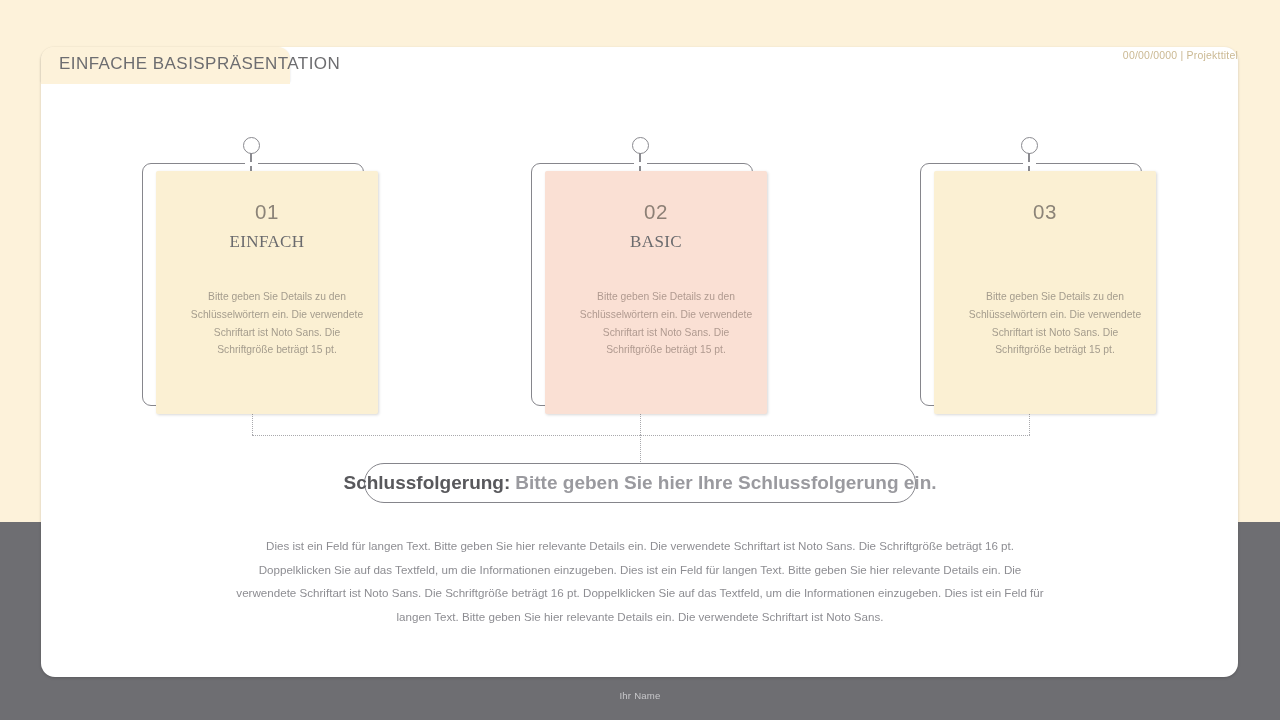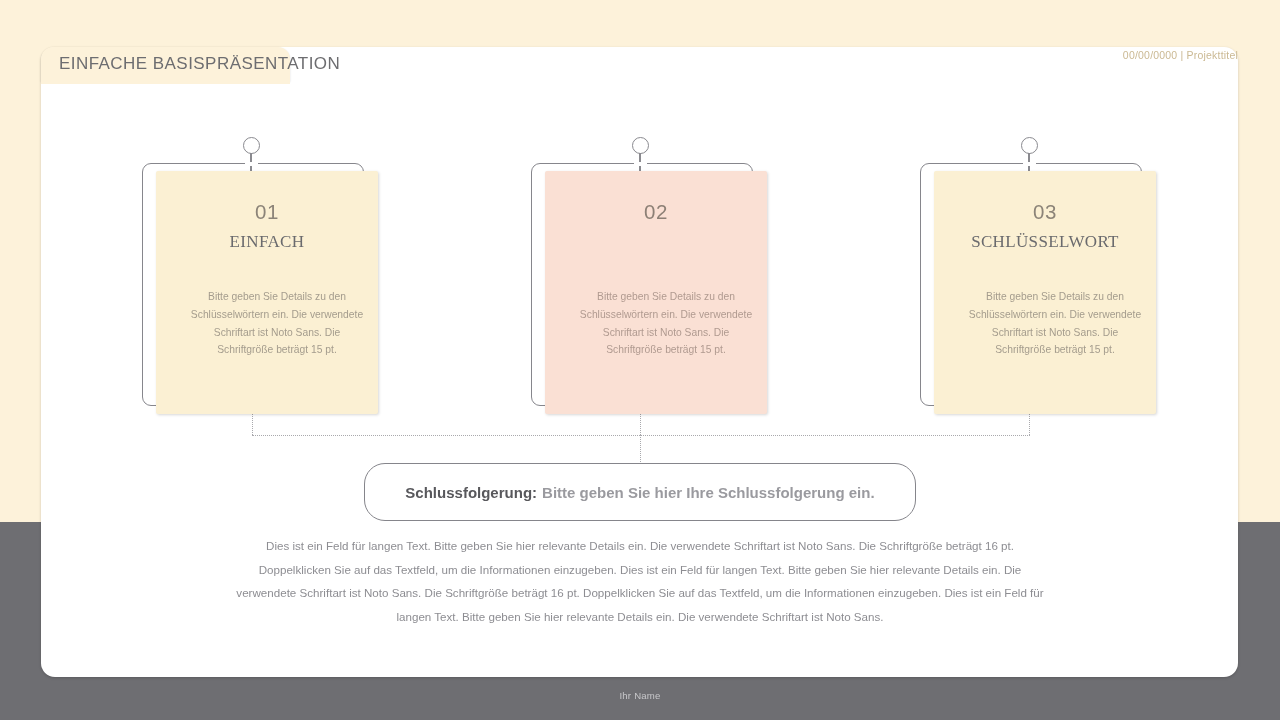--- a/index.html
+++ b/index.html
@@ -141,26 +141,26 @@
     width: 0; border-left: 1.3px dotted #a9a9ad;
   }
   .h-bus {
     height: 0; border-top: 1.3px dotted #a9a9ad;
   }
 
   
   .conclusion {
     position: absolute;
     left: 364px; top: 463px;
-    width: 552px; height: 58px;
+    width: 552px; height: 40px;
     border: 1.4px solid #85858b;
     border-radius: 21px;
     background: #ffffff;
     display: flex; align-items: center; justify-content: center;
-    font-size: 15px;
+    font-size: 19px;
     white-space: nowrap;
   }
   .conclusion .lbl { font-weight: bold; color: #58585c; margin-right: 5px; }
   .conclusion .txt { color: #9a9a9f; font-weight: bold; }
 
   
   .longtext {
     position: absolute;
     left: 231px; top: 534px;
     width: 818px;
@@ -211,32 +211,32 @@
     </div>
   </div>
 
   <div class="card-unit u2">
     <div class="pin-head"></div>
     <div class="pin-stem"></div>
     <div class="frame"></div>
     <div class="frame-gap"></div>
     <div class="card pink">
       <div class="card-num">02</div>
+      <div class="card-head">BASIC</div>
       <div class="card-body">Bitte geben Sie Details zu den Schlüsselwörtern ein. Die verwendete Schriftart ist Noto Sans. Die Schriftgröße beträgt 15 pt.</div>
     </div>
   </div>
 
   <div class="card-unit u3">
     <div class="pin-head"></div>
     <div class="pin-stem"></div>
     <div class="frame"></div>
     <div class="frame-gap"></div>
     <div class="card yellow">
       <div class="card-num">03</div>
-      <div class="card-head">SCHLÜSSELWORT</div>
       <div class="card-body">Bitte geben Sie Details zu den Schlüsselwörtern ein. Die verwendete Schriftart ist Noto Sans. Die Schriftgröße beträgt 15 pt.</div>
     </div>
   </div>
 
 </div>
 
 <div class="conclusion">
   <span class="lbl">Schlussfolgerung:</span>
   <span class="txt">Bitte geben Sie hier Ihre Schlussfolgerung ein.</span>
 </div>

